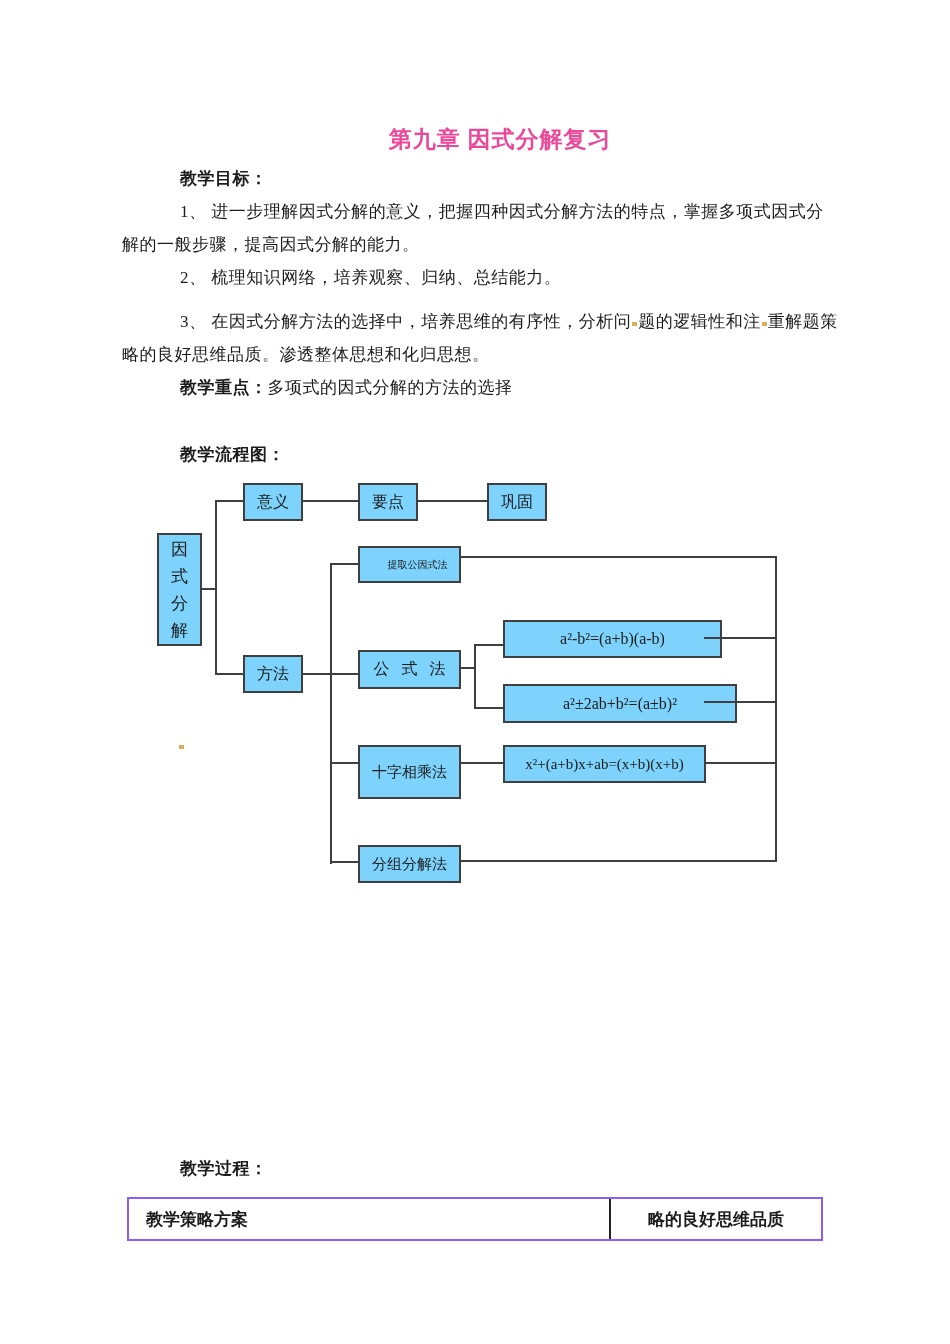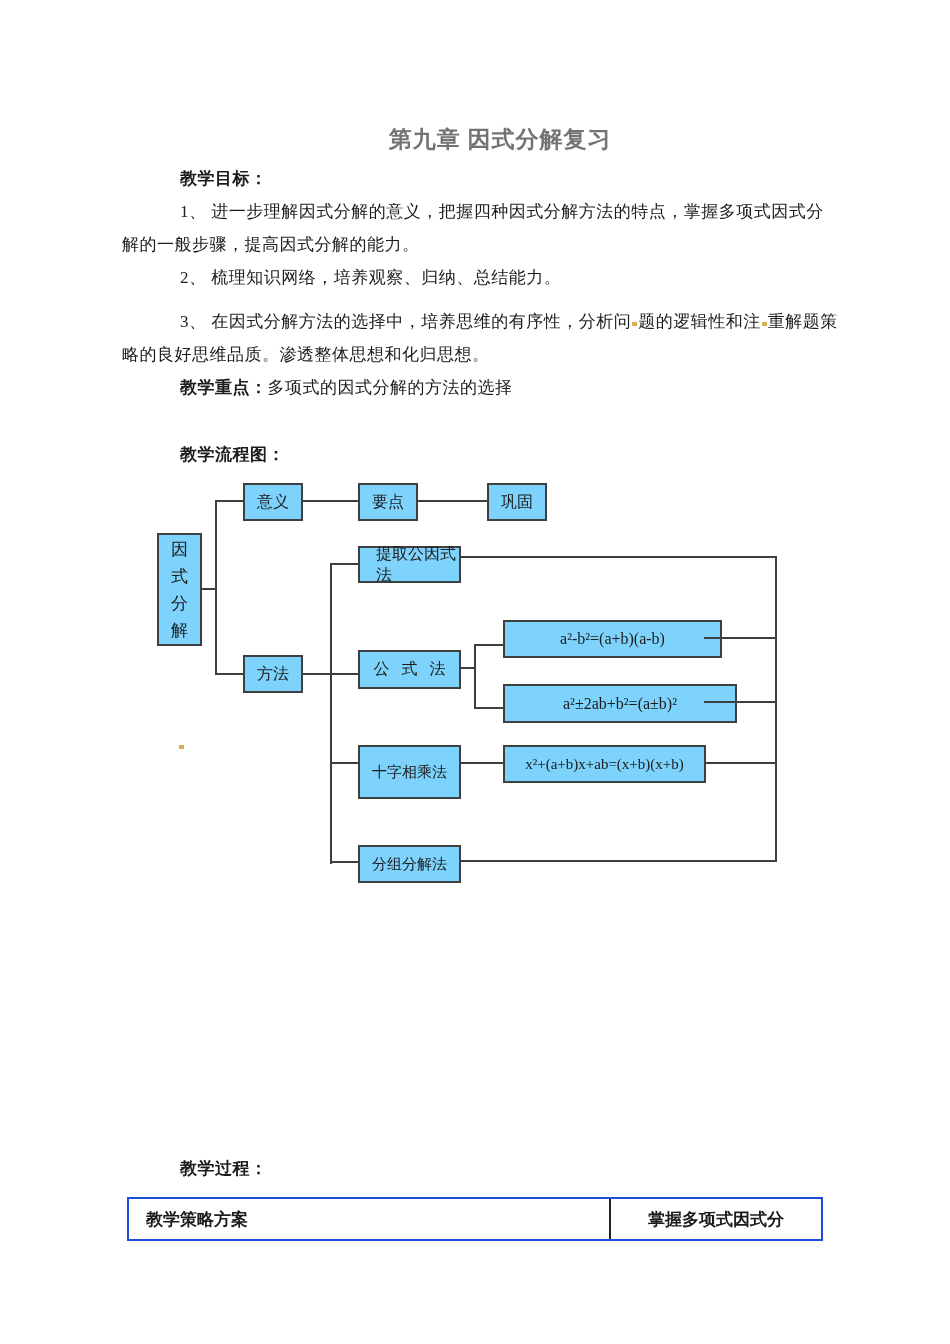--- a/index.html
+++ b/index.html
@@ -18,44 +18,44 @@
   
   .fbox{
     position:absolute;border:2px solid #3f3f3f;background:#7dd3fc;
     display:flex;align-items:center;justify-content:center;
     font-size:16px;box-sizing:border-box;
   }
   .hline,.vline{position:absolute;background:#3f3f3f;}
   .hline{height:2px;}
   .vline{width:2px;}
   #root-box{flex-direction:column;font-size:17px;line-height:27px;letter-spacing:0;}
-  .small{font-size:16px;padding-left:16px;}
+  .small{font-size:10px;padding-left:16px;}
   .mid{font-size:15px;}
   .formula{font-size:16px;letter-spacing:0;font-family:"Liberation Serif",serif;}
   .spread{letter-spacing:12px;text-indent:12px;text-align:center;}
   .dot{
     display:inline-block;width:5px;height:4px;margin:0 1px 1px 1px;
     vertical-align:baseline;
   }
   #artifact-dot{position:absolute;width:5px;height:4px;}
   
   #footer-table{
     position:absolute;left:127px;top:1197px;width:696px;height:44px;
-    border:2px solid #1d4ed8;box-sizing:border-box;display:flex;
+    border:2px solid #8b5cf6;box-sizing:border-box;display:flex;
   }
   .cell{display:flex;align-items:center;font-size:17px;font-weight:bold;box-sizing:border-box;}
   #cell-left{width:482px;border-right:2px solid #222;padding-left:17px;}
   #cell-right{flex:1;justify-content:center;}
 </style>
 </head>
 <body>
 
 <div id="page">
 
-  <div id="title" style="color:#737373">第九章 因式分解复习</div>
+  <div id="title" style="color:#ec4899">第九章 因式分解复习</div>
 
   <div class="tline b" style="left:180px;top:167px">教学目标：</div>
   <div class="tline" style="left:180px;top:200px">1、 进一步理解因式分解的意义，把握四种因式分解方法的特点，掌握多项式因式分</div>
   <div class="tline" style="left:122px;top:233px">解的一般步骤，提高因式分解的能力。</div>
   <div class="tline" style="left:180px;top:266px">2、 梳理知识网络，培养观察、归纳、总结能力。</div>
 
   <div class="tline" style="left:180px;top:310px"><span>3、 在因式分解方法的选择中，培养思维的有序性，分析问</span><span class="dot" style="background:#d9ae57"></span><span>题的逻辑性和注</span><span class="dot" style="background:#d9ae57"></span><span>重解题策</span></div>
   <div class="tline" style="left:122px;top:343px">略的良好思维品质。渗透整体思想和化归思想。</div>
 
   <div class="tline" style="left:180px;top:376px"><span class="b">教学重点：</span><span>多项式的因式分解的方法的选择</span></div>
@@ -104,16 +104,16 @@
   <div class="hline" style="left:706px;top:762px;width:69px"></div>
   <div class="hline" style="left:332px;top:861px;width:26px"></div>
   <div class="hline" style="left:461px;top:860px;width:316px"></div>
 
   <div id="artifact-dot" style="left:179px;top:745px;background:#d9ae57"></div>
 
   <div class="tline b" style="left:180px;top:1157px">教学过程：</div>
 
   <div id="footer-table">
     <div class="cell" id="cell-left">教学策略方案</div>
-    <div class="cell" id="cell-right">掌握多项式因式分</div>
+    <div class="cell" id="cell-right">略的良好思维品质</div>
   </div>
 
 </div>
 
 </body></html>

